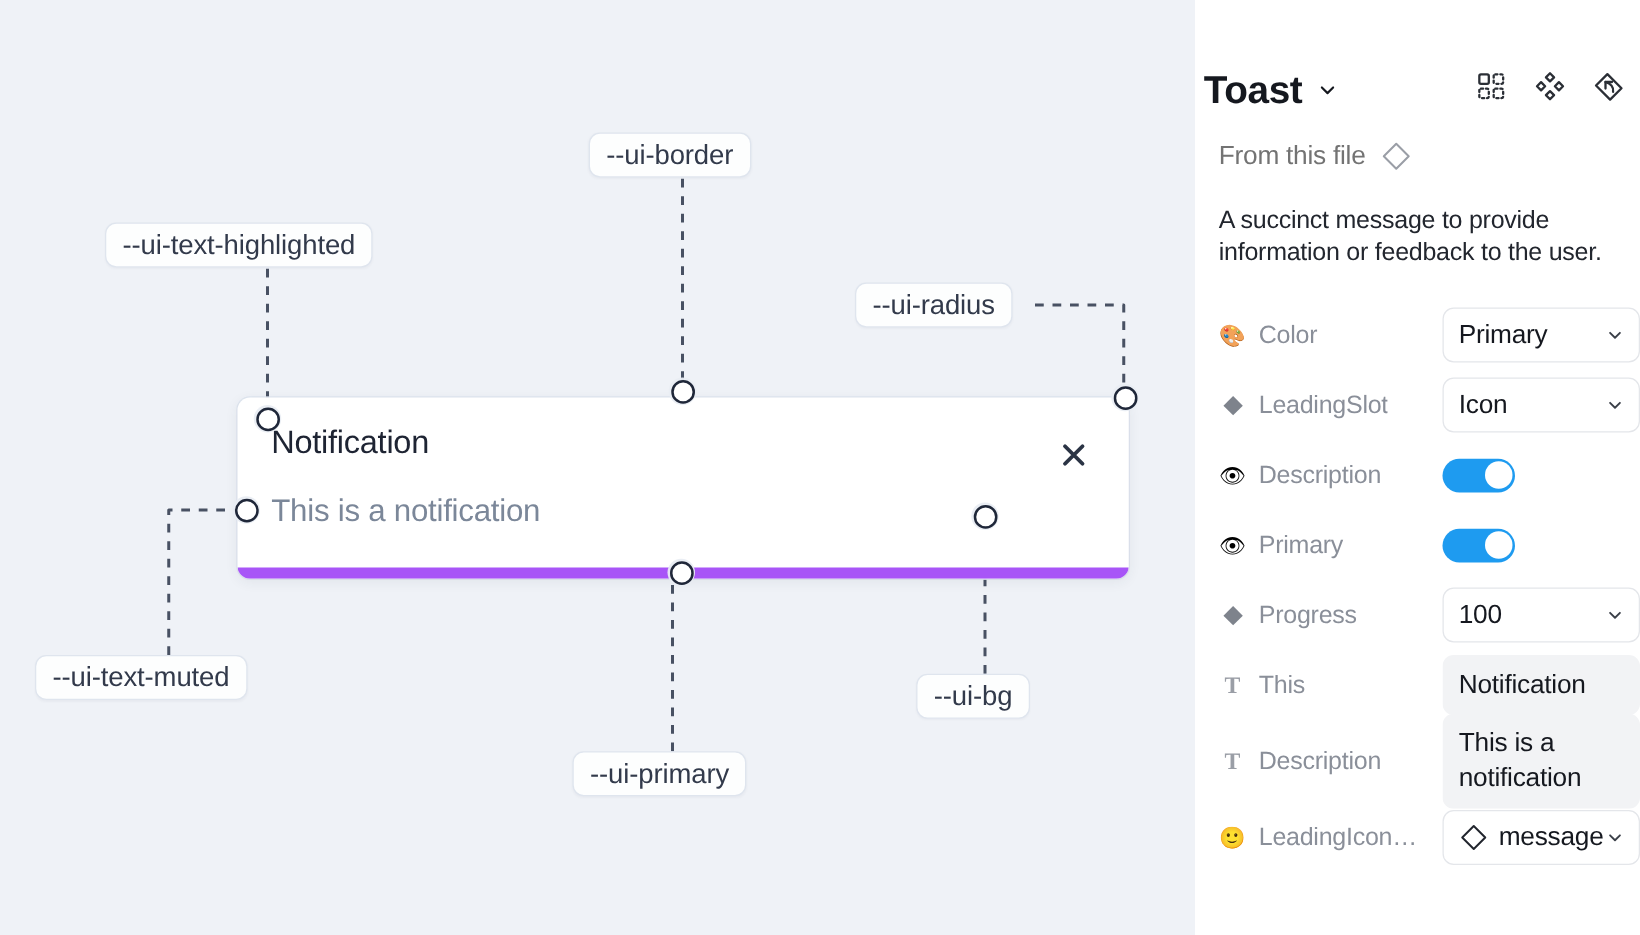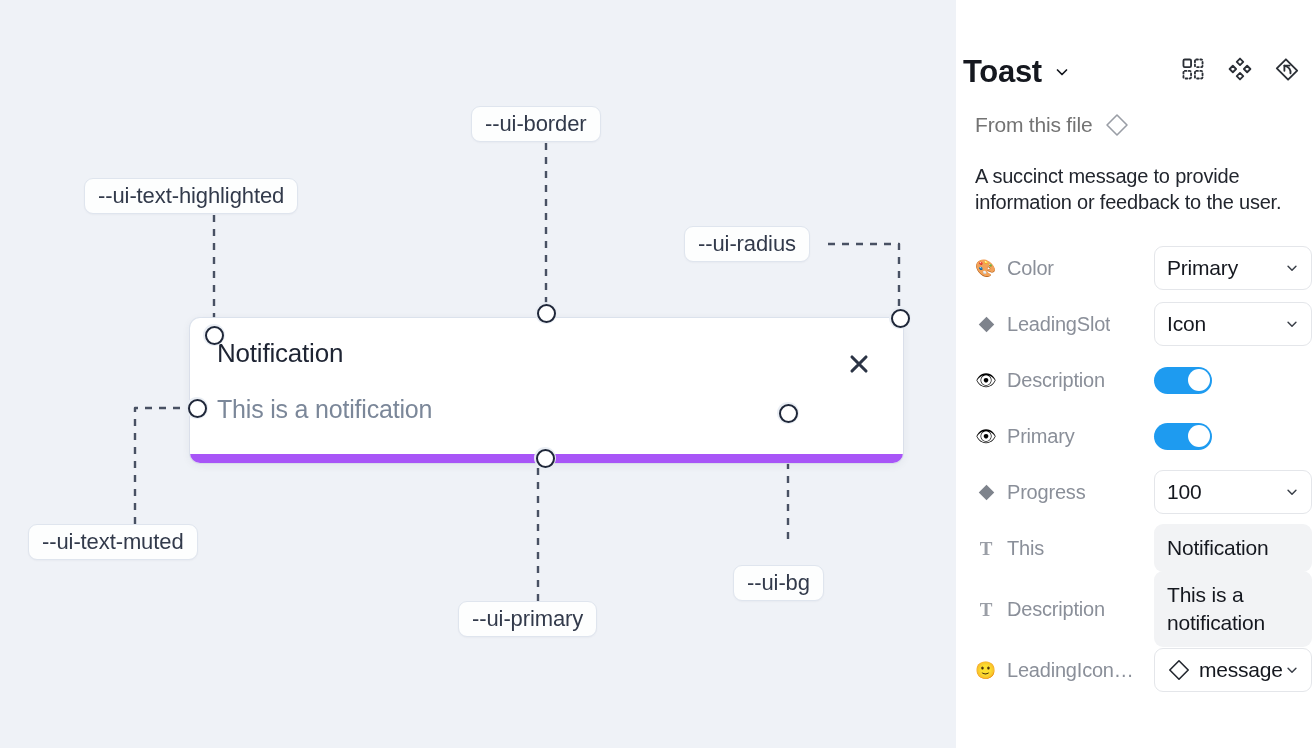--- a/index.html
+++ b/index.html
@@ -202,21 +202,21 @@
     </div>
     <div class="pill" style="left:684px; top:226px;">
       <span>--ui-radius</span>
     </div>
     <div class="pill" style="left:28px;  top:524px;">
       <span>--ui-text-muted</span>
     </div>
     <div class="pill" style="left:458px; top:601px;">
       <span>--ui-primary</span>
     </div>
-    <div class="pill" style="left:733px; top:565px;">
+    <div class="pill" style="left:733px; top:539px;">
       <span>--ui-bg</span>
     </div>
 
     <div id="toast-card">
       <div id="toast-title">Notification</div>
       <div id="toast-desc">This is a notification</div>
       <div id="toast-close">
         <svg width="26" height="26" viewBox="0 0 26 26" fill="none" stroke="#2b3445" stroke-width="3.1" stroke-linecap="round">
           <path d="M6 6 L20 20 M20 6 L6 20"></path>
         </svg>

